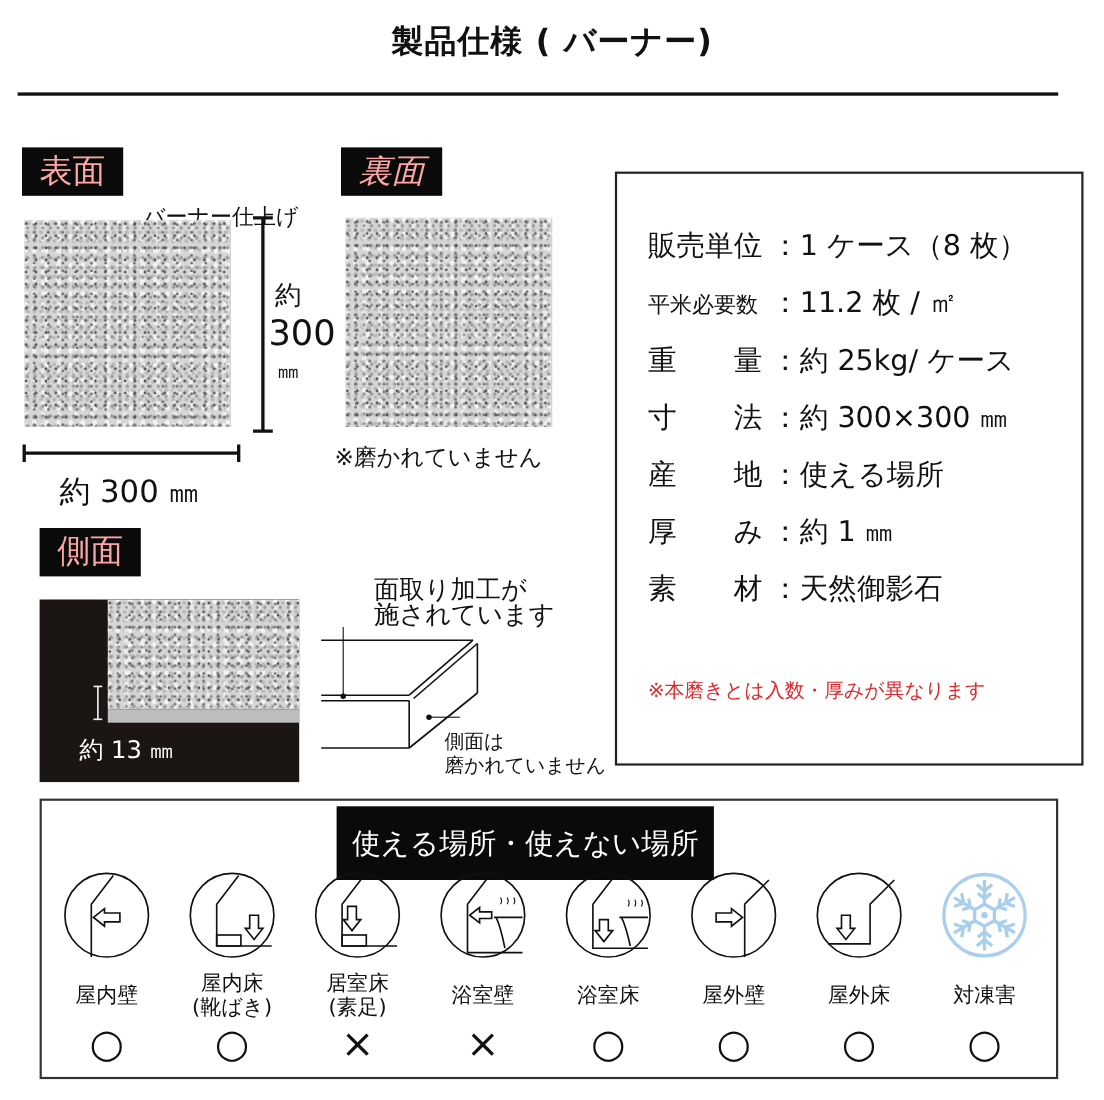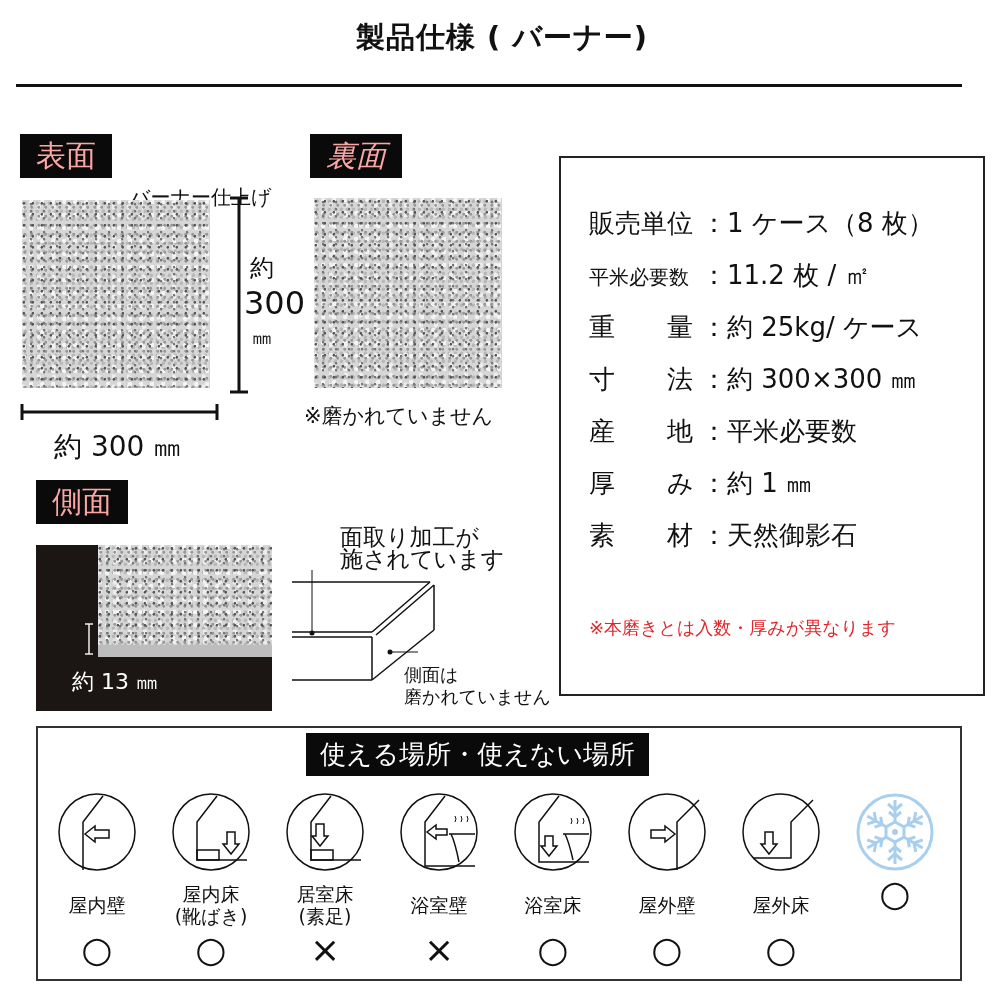--- a/index.html
+++ b/index.html
@@ -19,21 +19,21 @@
     background-size:9px 11px,13px 7px,7px 9px,11px 13px,15px 10px,6px 8px;}
   .dim{font-size:28px;}
   .spec{left:534px;top:156px;width:426px;height:540px;border:2px solid #222;box-sizing:border-box;margin-left:25px;}
   .spec-row{position:absolute;left:28px;font-size:26px;white-space:nowrap;}
   .spec-row .lab{display:inline-block;width:112px;}
   .spec-row .lab.small{font-size:20px;}
   .spec-row .val{display:inline-block;}
   .note-red{position:absolute;left:28px;top:458px;font-size:18px;color:#e0262b;}
   .side-photo{left:36px;top:545px;width:236px;height:166px;background:#1b1614;overflow:hidden;}
   .use{left:36px;top:726px;width:926px;height:255px;border:2px solid #333;box-sizing:border-box;}
-  .use-title{left:306px;top:733px;background:#0a0a0a;color:#fff;font-size:26px;padding:4px 14px;}
+  .use-title{left:306px;top:733px;background:#0a0a0a;color:#fff;font-size:26px;padding:16px 14px;}
   .place{position:absolute;top:792px;width:110px;text-align:center;}
   .place svg{display:block;margin:0 auto;}
   .place .lbl{font-size:19px;line-height:22px;margin-top:10px;height:46px;display:flex;flex-direction:column;justify-content:center;}
   .place .mark{font-size:36px;line-height:40px;margin-top:2px;}
 </style>
 </head>
 <body>
 
 <div class="abs title">製品仕様 ( バーナー)</div>
 <div class="abs rule"></div>
@@ -58,21 +58,21 @@
 
 <div class="abs blk" style="left:310px;top:134px;font-style:italic;">裏面</div>
 <div class="abs granite" style="left:314px;top:198px;width:188px;height:190px;"></div>
 <div class="abs" style="left:304px;top:402px;font-size:21px;">※磨かれていません</div>
 
 <div class="abs spec">
   <div class="spec-row" style="top:48px;"><span class="lab">販売単位</span><span class="val">：1 ケース（8 枚）</span></div>
   <div class="spec-row" style="top:100px;"><span class="lab small">平米必要数</span><span class="val">：11.2 枚 / ㎡</span></div>
   <div class="spec-row" style="top:152px;"><span class="lab">重　　量</span><span class="val">：約 25kg/ ケース</span></div>
   <div class="spec-row" style="top:204px;"><span class="lab">寸　　法</span><span class="val">：約 300×300 ㎜</span></div>
-  <div class="spec-row" style="top:256px;"><span class="lab">産　　地</span><span class="val">：平米必要数</span></div>
+  <div class="spec-row" style="top:256px;"><span class="lab">産　　地</span><span class="val">：使える場所</span></div>
   <div class="spec-row" style="top:308px;"><span class="lab">厚　　み</span><span class="val">：約 1 ㎜</span></div>
   <div class="spec-row" style="top:360px;"><span class="lab">素　　材</span><span class="val">：天然御影石</span></div>
   <div class="note-red">※本磨きとは入数・厚みが異なります</div>
 </div>
 
 <div class="abs blk" style="left:36px;top:480px;">側面</div>
 <div class="abs side-photo">
   <div class="granite" style="position:absolute;left:62px;top:0;width:180px;height:100px;"></div>
   <div style="position:absolute;left:62px;top:100px;width:180px;height:12px;background:#bdbdbd;"></div>
   <svg style="position:absolute;left:48px;top:78px;" width="10" height="32">
@@ -207,14 +207,17 @@
         </g>
       <use href="#arm" transform="rotate(60 40 40)"></use>
         <use href="#arm" transform="rotate(120 40 40)"></use>
         <use href="#arm" transform="rotate(180 40 40)"></use>
         <use href="#arm" transform="rotate(240 40 40)"></use>
         <use href="#arm" transform="rotate(300 40 40)"></use>
       <polygon points="40,30 49,35 49,45 40,50 31,45 31,35"></polygon>
     </g>
     <circle cx="40" cy="40" r="3" fill="#a9cfee"></circle>
   </svg>
+  <div class="lbl">
+      <span>対凍害</span>
+    </div>
   <div class="mark">○</div>
 </div>
 
 </body></html>

